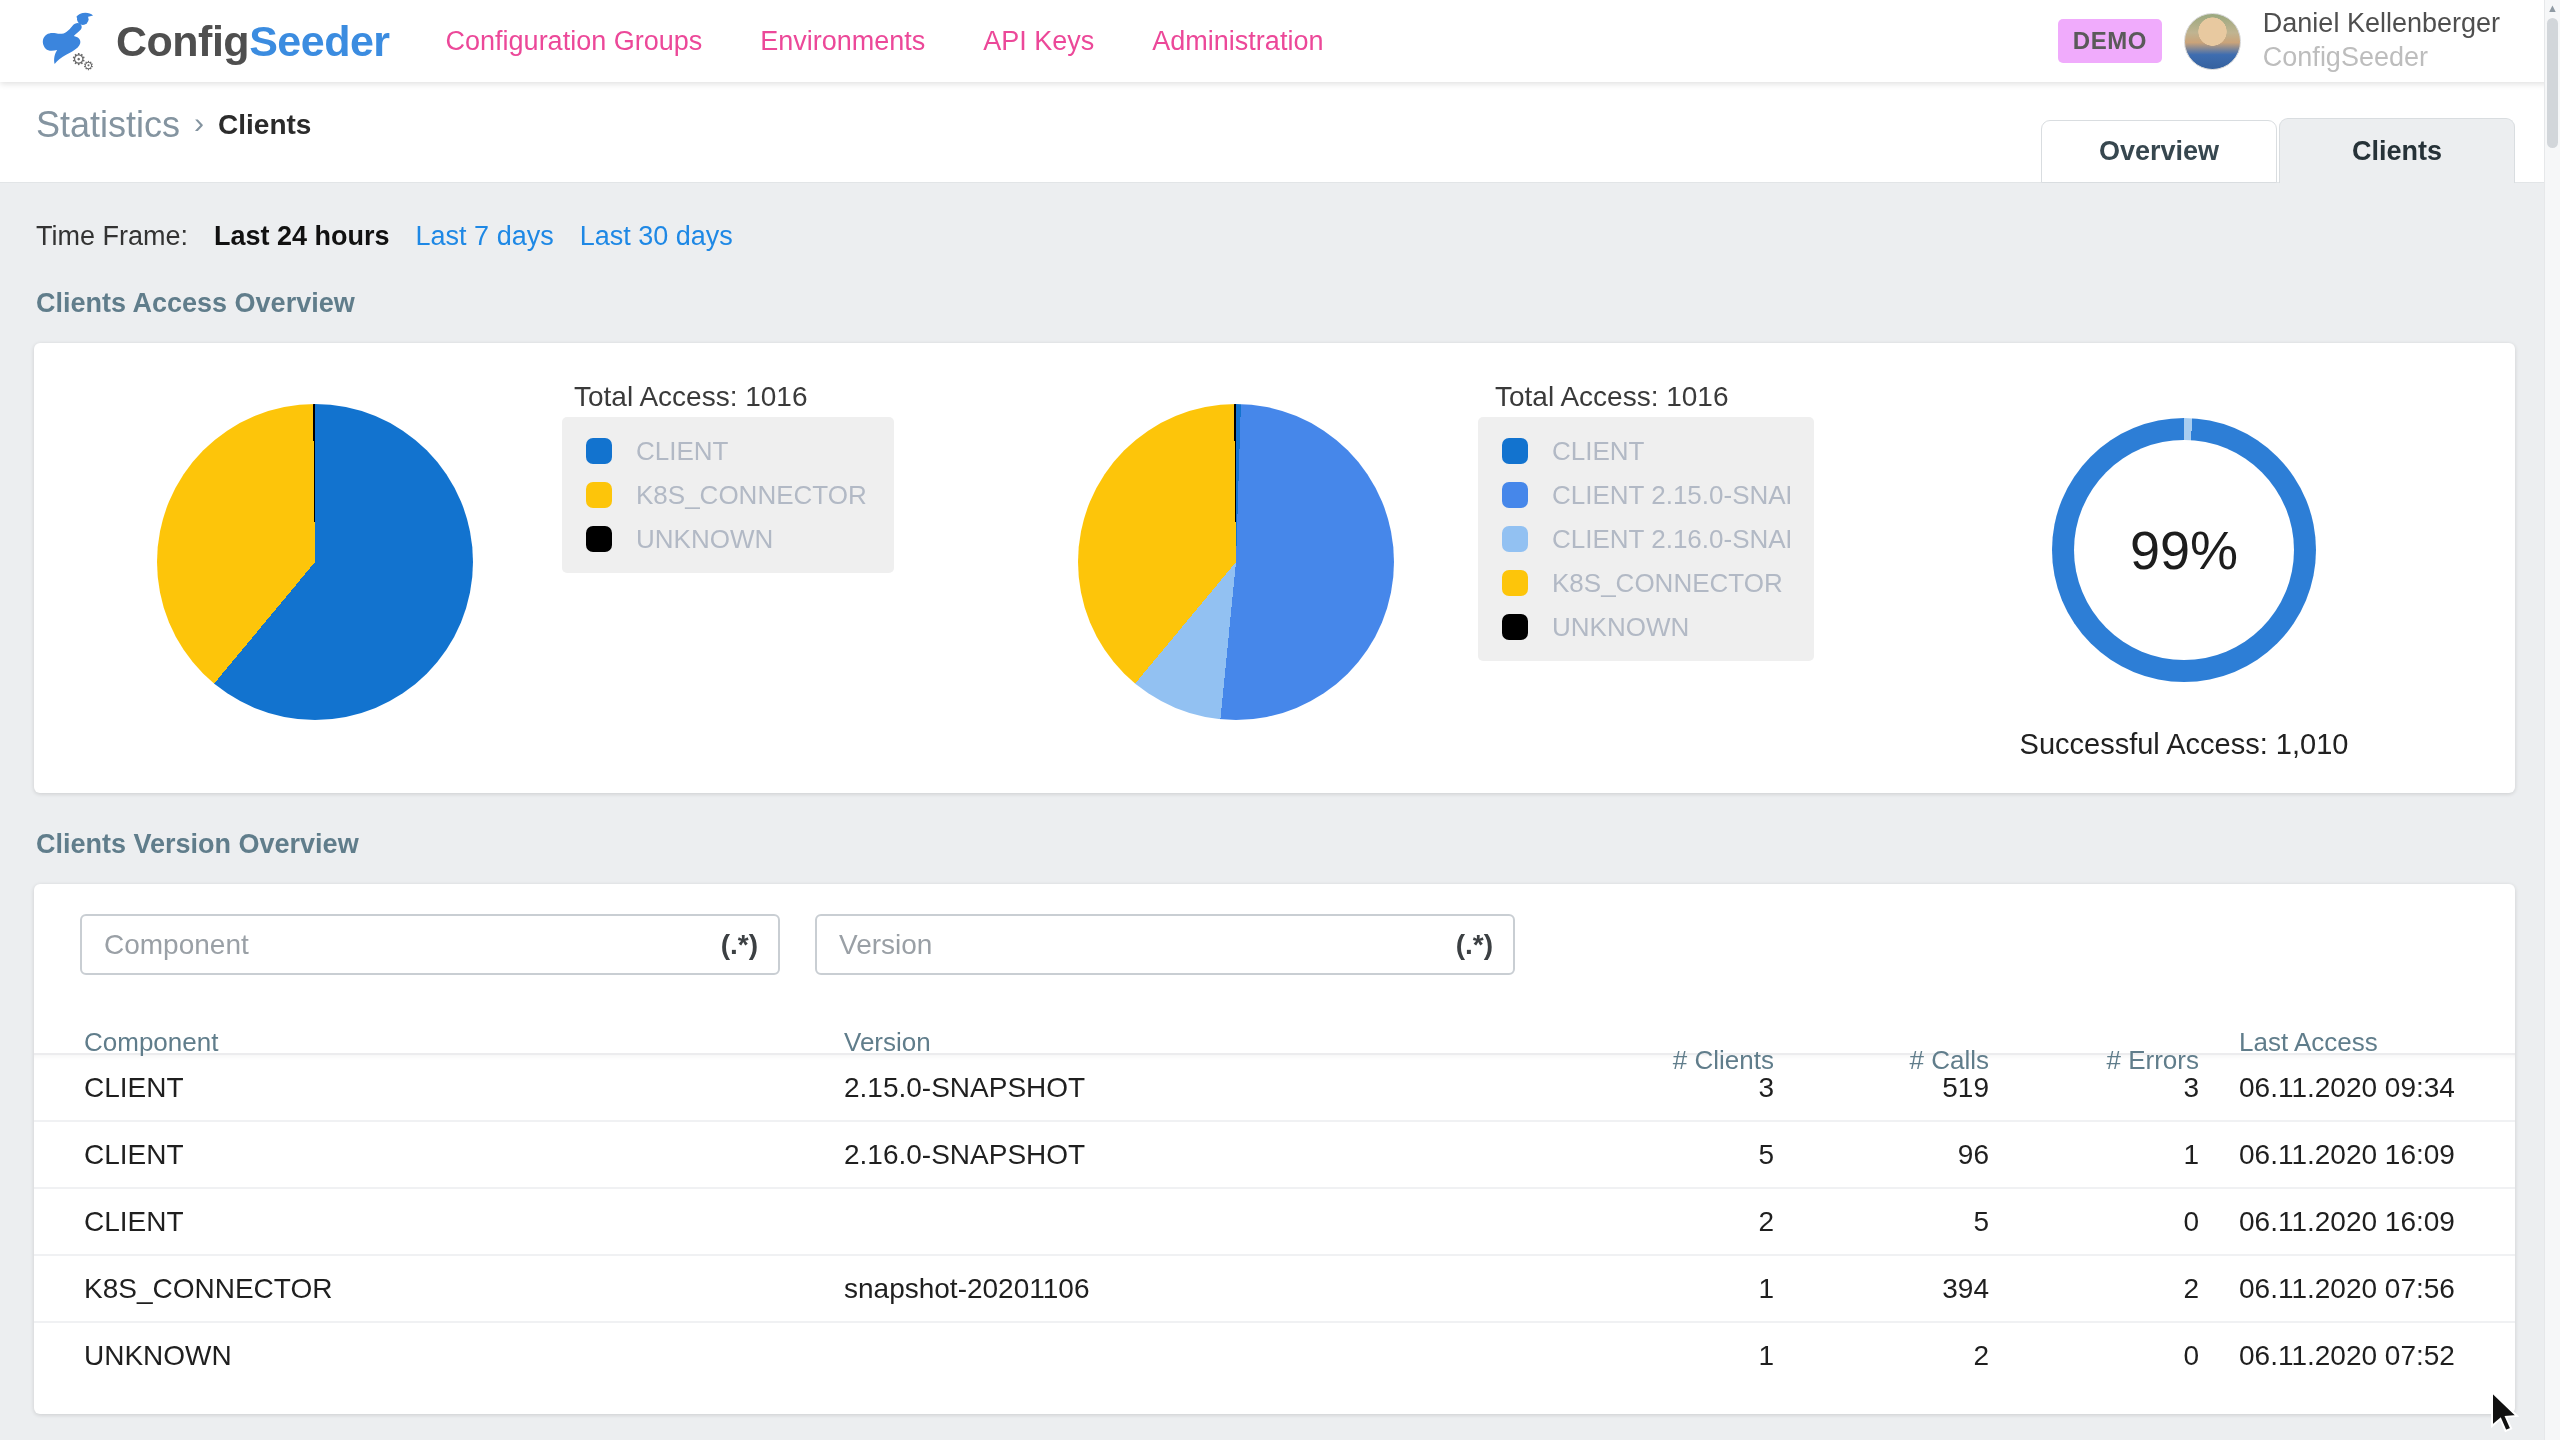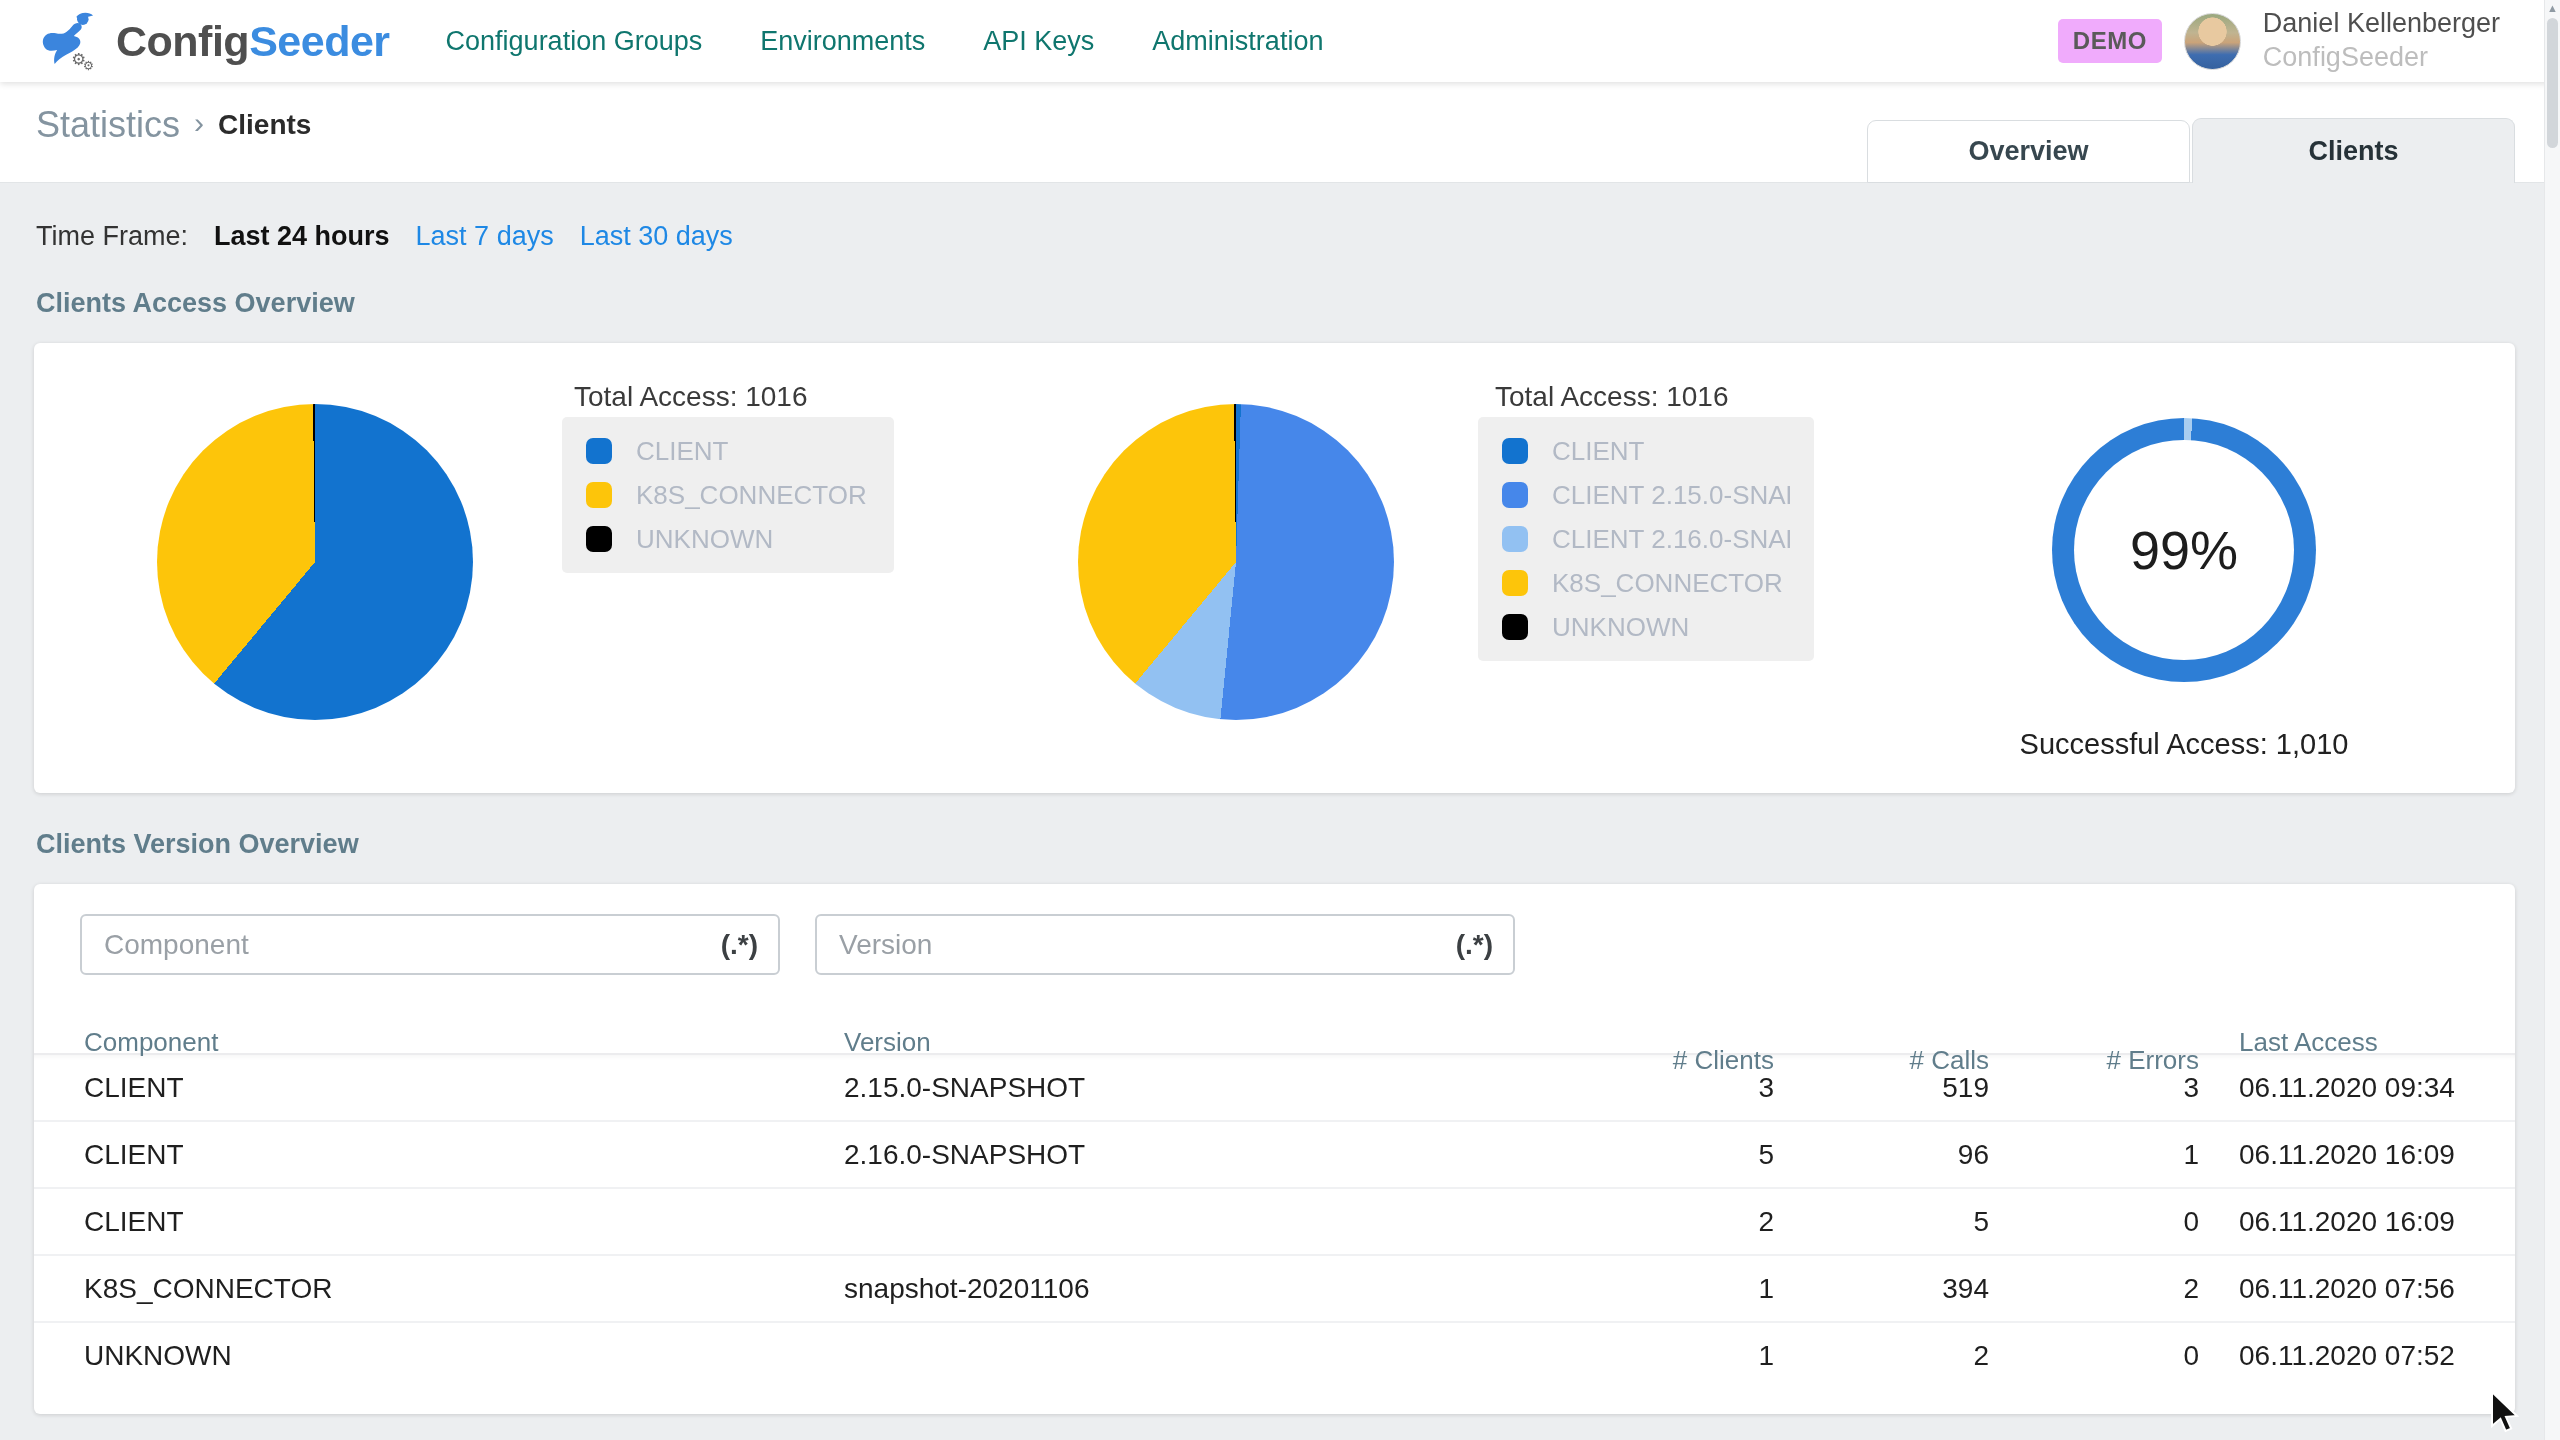--- a/index.html
+++ b/index.html
@@ -16,21 +16,21 @@
     height: 82px; background: #ffffff; display: flex; align-items: center;
     padding: 0 60px 0 38px; position: relative; z-index: 5;
     box-shadow: 0 2px 6px rgba(0,0,0,0.12);
   }
   .logo-group { display: flex; align-items: center; cursor: pointer; }
   .logo-icon { width: 64px; height: 64px; margin-right: 14px; }
   .logo-text { font-size: 43px; font-weight: bold; letter-spacing: -0.5px; }
   .logo-text .lt-config { color: #4f4f4f; }
   .logo-text .lt-seeder { color: #3b8ce0; }
   .main-nav { display: flex; align-items: center; margin-left: 56px; gap: 58px; }
-  .nav-item { font-size: 27px; color: #0f766e; cursor: pointer; white-space: nowrap; }
+  .nav-item { font-size: 27px; color: #ec4899; cursor: pointer; white-space: nowrap; }
   .topbar-right { margin-left: auto; display: flex; align-items: center; gap: 22px; }
   .demo-badge {
     background: #f0abfc; color: #5a5a5a; font-weight: bold; font-size: 24px;
     border-radius: 5px; padding: 8px 15px; letter-spacing: 0.5px;
   }
   .avatar {
     width: 57px; height: 57px; border-radius: 50%;
     background:
       radial-gradient(circle at 50% 32%, #e8c9a0 0 30%, rgba(0,0,0,0) 31%),
       linear-gradient(180deg, #9aa87e 0%, #c0b491 34%, #caa379 52%, #3e6db0 74%, #35619e 100%);
@@ -44,21 +44,21 @@
   .breadcrumb-bar {
     height: 101px; background: #ffffff; position: relative;
     border-bottom: 1px solid #e2e5e7;
   }
   .breadcrumb { position: absolute; left: 36px; top: 22px; display: flex; align-items: center; gap: 14px; }
   .bc-parent { font-size: 36px; color: #8494a0; cursor: pointer; }
   .bc-sep { font-size: 30px; color: #8494a0; transform: translateY(-2px); }
   .bc-current { font-size: 28px; color: #2b2b2b; font-weight: bold; }
   .tabs { position: absolute; right: 45px; bottom: -1px; display: flex; align-items: flex-end; }
   .tab {
-    width: 323px; height: 63px; display: flex; align-items: center; justify-content: center;
+    width: 236px; height: 63px; display: flex; align-items: center; justify-content: center;
     font-size: 27px; color: #37474f; font-weight: 600; cursor: pointer;
     background: #ffffff; border: 1px solid #d9dde0; border-radius: 9px 9px 0 0;
     margin-left: 2px;
   }
   .tab.active {
     background: #eceef0; height: 65px; border-bottom: none;
     font-weight: bold; color: #263238;
   }
 
   

